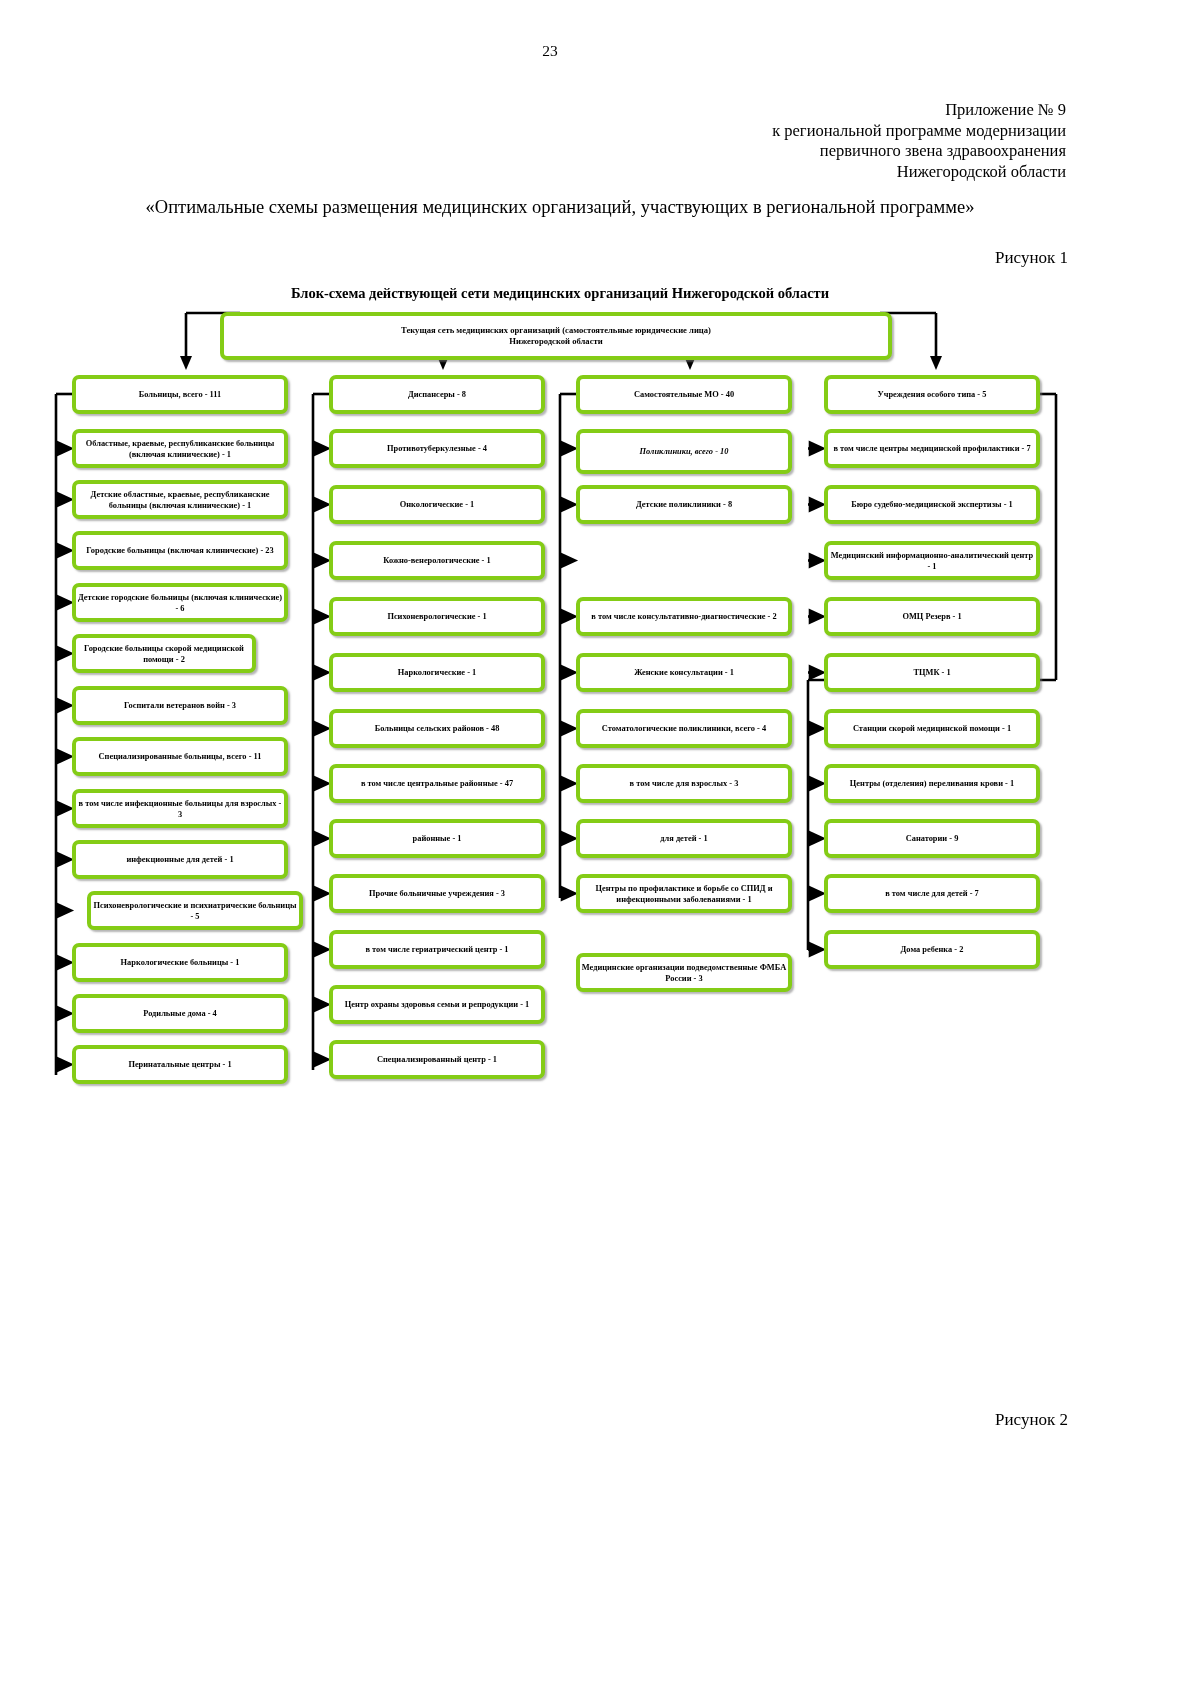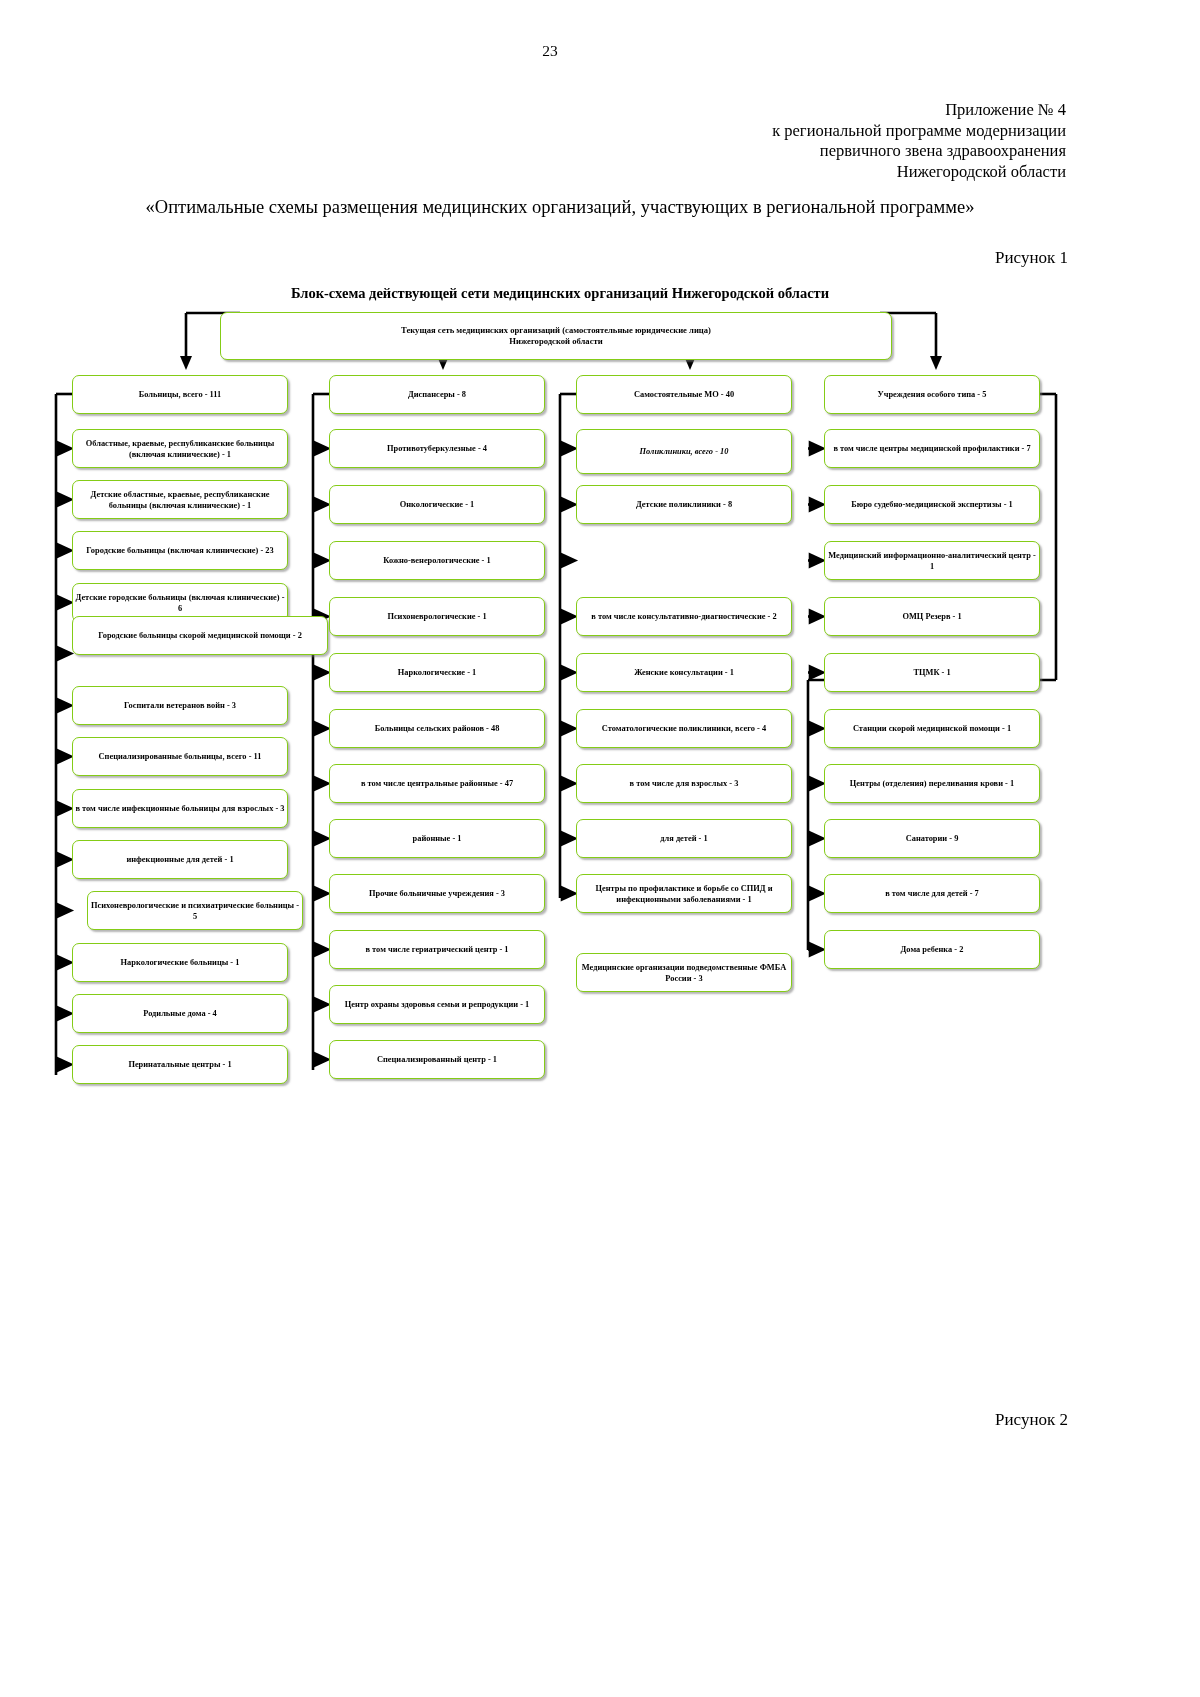--- a/index.html
+++ b/index.html
@@ -85,21 +85,21 @@
     position: absolute;
     top: 0;
     left: 0;
     width: 1200px;
     height: 1697px;
   }
 
   .node {
     position: absolute;
     box-sizing: border-box;
-    border: 1px solid #84cc16;
+    border: 4px solid #84cc16;
     border-radius: 7px;
     background: #ffffff;
     box-shadow: 2px 2px 2px rgba(120,120,120,0.55);
     display: flex;
     align-items: center;
     justify-content: center;
     text-align: center;
     font-size: 8.4px;
     font-weight: bold;
     line-height: 11px;
@@ -121,21 +121,21 @@
   }
 </style>
 </head>
 <body>
 
 <div class="page">
 
   <div class="page-number">23</div>
 
   <div class="appendix-block">
-    <div>Приложение № 4</div>
+    <div>Приложение № 9</div>
     <div>к региональной программе модернизации</div>
     <div>первичного звена здравоохранения</div>
     <div>Нижегородской области</div>
   </div>
 
   <div class="doc-title">«Оптимальные схемы размещения медицинских организаций, участвующих в региональной программе»</div>
 
   <div class="figure-label-top">Рисунок 1</div>
 
   <div class="scheme-title">Блок-схема действующей сети медицинских организаций Нижегородской области</div>
@@ -283,21 +283,21 @@
       </div>
     <div class="node" style="left:72px; top:480px; width:216px; height:39px;">
       <span>Детские областные, краевые, республиканские больницы (включая клинические) - 1</span>
       </div>
     <div class="node" style="left:72px; top:531px; width:216px; height:39px;">
       <span>Городские больницы (включая клинические) - 23</span>
       </div>
     <div class="node" style="left:72px; top:583px; width:216px; height:39px;">
       <span>Детские городские больницы (включая клинические) - 6</span>
       </div>
-    <div class="node" style="left:72px; top:616px; width:256px; height:39px;">
+    <div class="node" style="left:72px; top:634px; width:184px; height:39px;">
       <span>Городские больницы скорой медицинской помощи - 2</span>
       </div>
     <div class="node" style="left:72px; top:686px; width:216px; height:39px;">
       <span>Госпитали ветеранов войн - 3</span>
       </div>
     <div class="node" style="left:72px; top:737px; width:216px; height:39px;">
       <span>Специализированные больницы, всего - 11</span>
       </div>
     <div class="node" style="left:72px; top:789px; width:216px; height:39px;">
       <span>в том числе инфекционные больницы для взрослых - 3</span>

